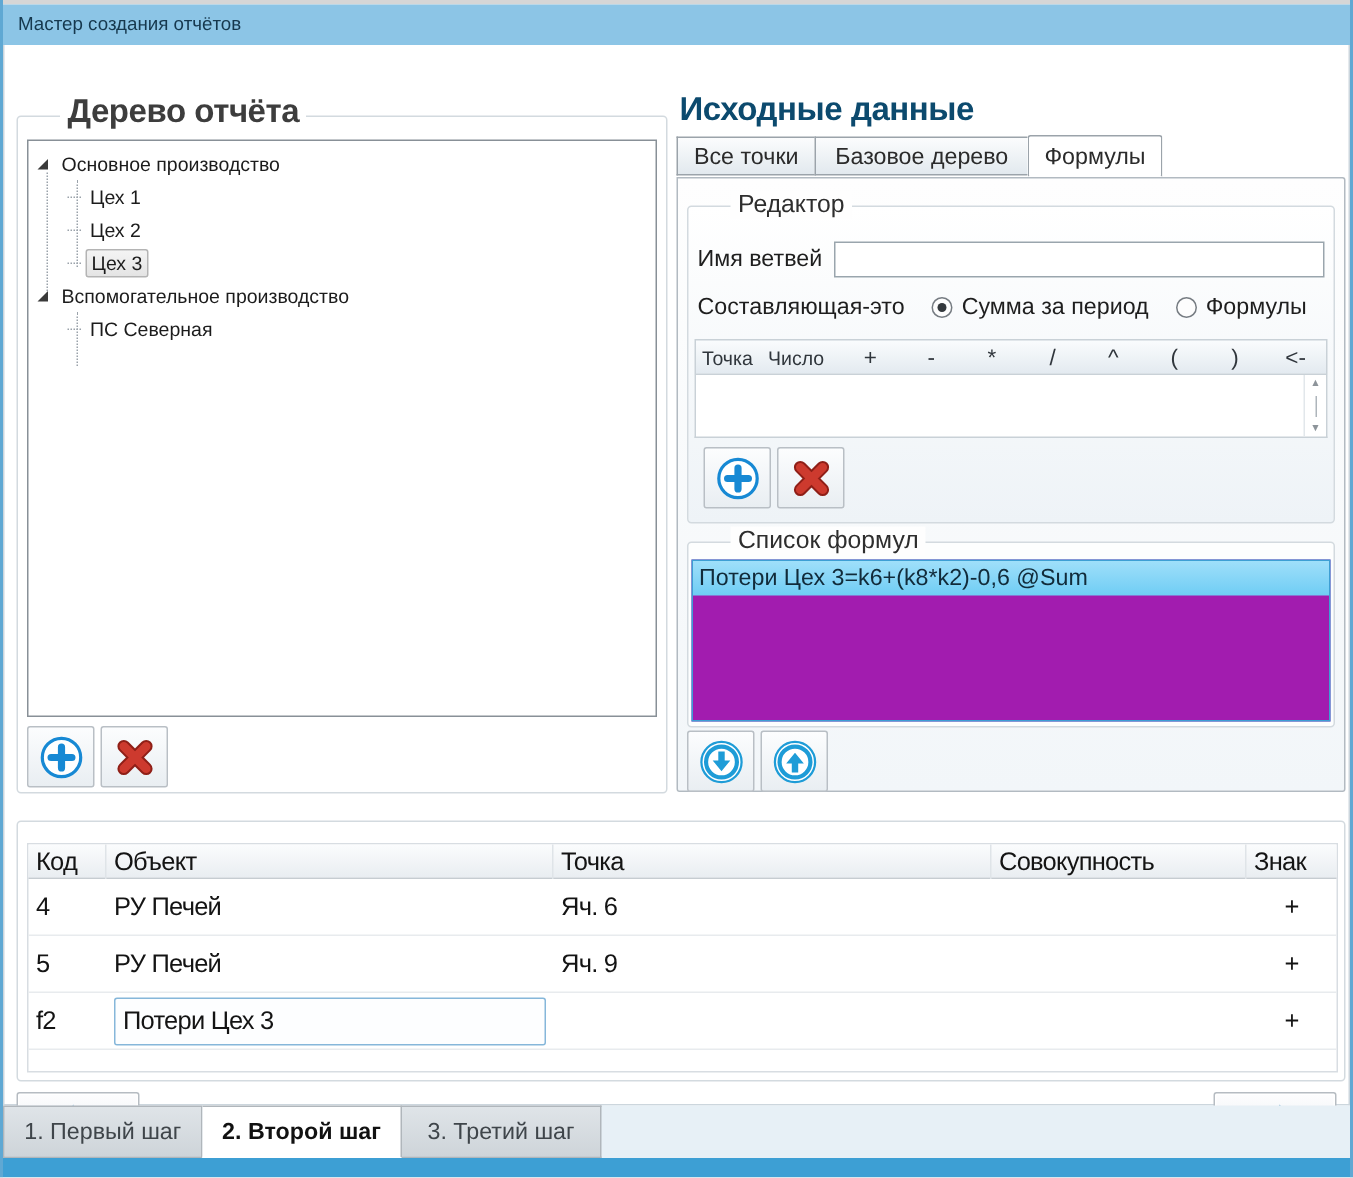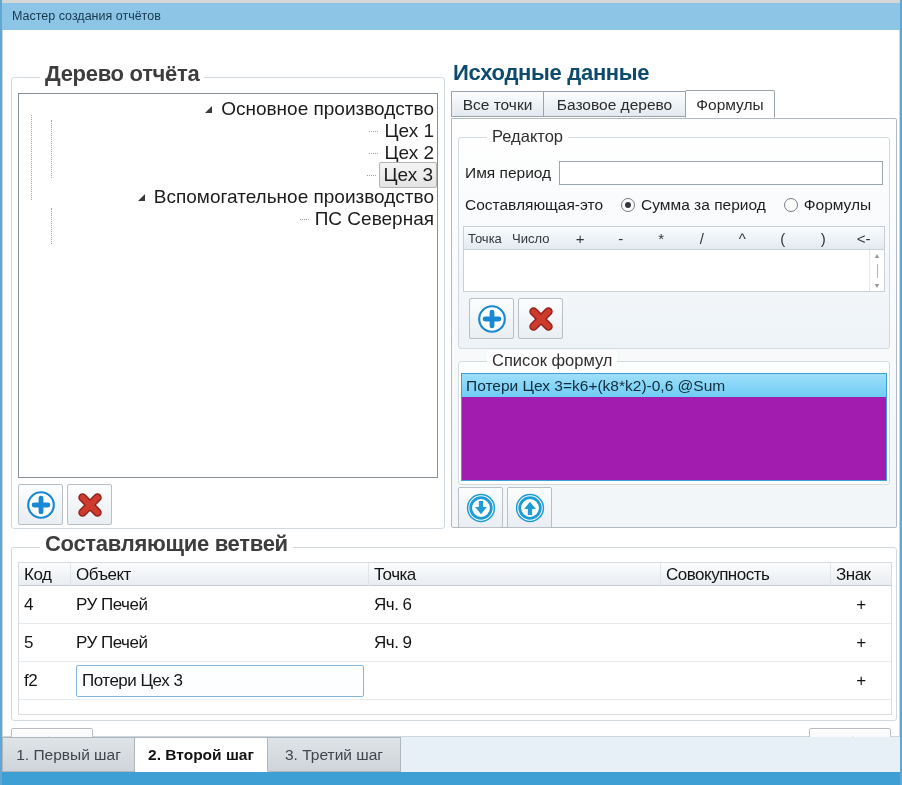--- a/index.html
+++ b/index.html
@@ -15,21 +15,21 @@
   
   .groupbox{ position:absolute; border:1px solid #d3dadf; border-radius:3px; }
   .gb-title{ position:absolute; left:4px; background:#fff; padding:0 5px; white-space:nowrap;margin-left:24px; }
   .gb-title.big{ top:-17px; font-size:22px; font-weight:bold; color:#3d3d3d; letter-spacing:-0.3px; }
   .gb-title.small{ top:-11px; font-size:16.5px; color:#2e2e2e;text-align:center; }
 
   
   .tree-group{ left:8px; top:47px; width:434px; height:452px; }
   .treebox{ position:absolute; left:6px; top:15px; width:420px; height:385px;
             background:#fff; border:1px solid #889097; overflow:hidden; }
-  .titem{ display:flex; align-items:center; height:22px; font-size:19px; color:#1c1c1c; cursor:default;justify-content:flex-end; }
+  .titem{ display:flex; align-items:center; height:22px; font-size:13px; color:#1c1c1c; cursor:default; }
   .titem.lvl0{ padding-left:6px; }
   .titem.lvl1{ padding-left:26px; }
   .expander{ width:0; height:0; border-bottom:7px solid #3a3a3a; border-left:7px solid transparent; margin-right:6px; }
   .titem.lvl1::before{ content:""; width:9px; border-top:1px dotted #9aa2aa; margin-right:3px; }
   .tlabel{ padding:1px 3px; }
   .tlabel.sel{ background:linear-gradient(#f4f4f4,#e4e4e4); border:1px solid #b4b4b4; border-radius:2px; }
   .vguide{ position:absolute; width:0; border-left:1px dotted #9aa2aa; }
 
   
   .btnrow{ position:absolute; display:flex; gap:4px; }
@@ -182,21 +182,21 @@
       <div class="tab t1">Базовое дерево</div>
       <div class="tab t2 active">Формулы</div>
     </div>
 
     <div class="tabpanel">
 
       <div class="groupbox editor-group">
         <div class="gb-title small on-panel">Редактор</div>
 
         <div class="form-row row-name">
-          <span class="lbl">Имя период</span>
+          <span class="lbl">Имя ветвей</span>
           <input class="txt" type="text" value="" style="">
         </div>
 
         <div class="form-row row-radio">
           <span class="lbl">Составляющая-это</span>
           <span class="radio checked">
             <i class="rdot"></i>
             <em>Сумма за период</em>
           </span>
           <span class="radio">
@@ -268,21 +268,20 @@
                 <circle cx="14" cy="14" r="12.5" fill="#fff" stroke="#1e9cd7" stroke-width="1.4"></circle>
                 <circle cx="14" cy="14" r="9.6" fill="#fff" stroke="#1e9cd7" stroke-width="2.6"></circle>
                 <path d="M12 20.5 h4 V15 h3.5 L14 8.2 8.5 15 H12 z" fill="#1e9cd7"></path>
               </svg>
           </span>
         </button>
       </div>
     </div>
 
     <div class="groupbox branches-group">
-      <div class="gb-title big">Составляющие ветвей</div>
       <div class="btable">
         <div class="btr bth">
           <div>Код</div>
           <div>Объект</div>
           <div>Точка</div>
           <div>Совокупность</div>
           <div>Знак</div>
         </div>
         <div class="btr brow">
           <div>4</div>

